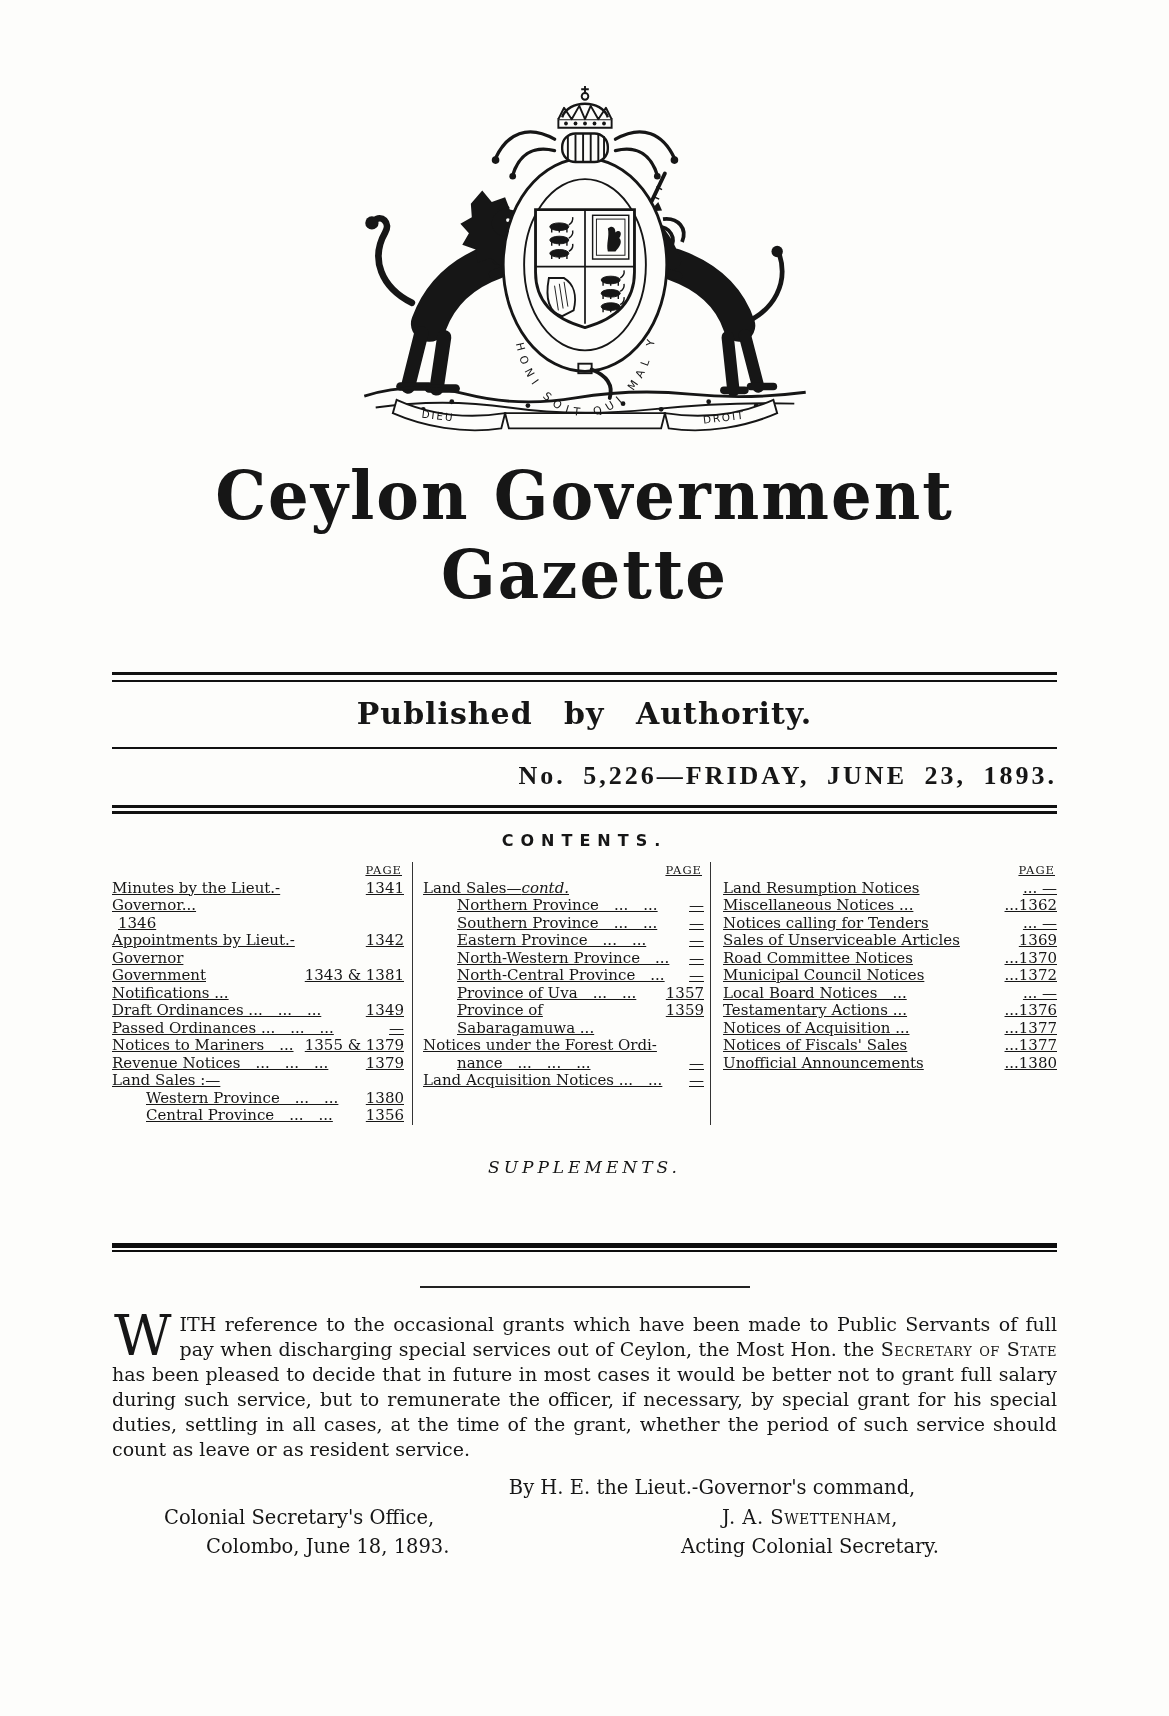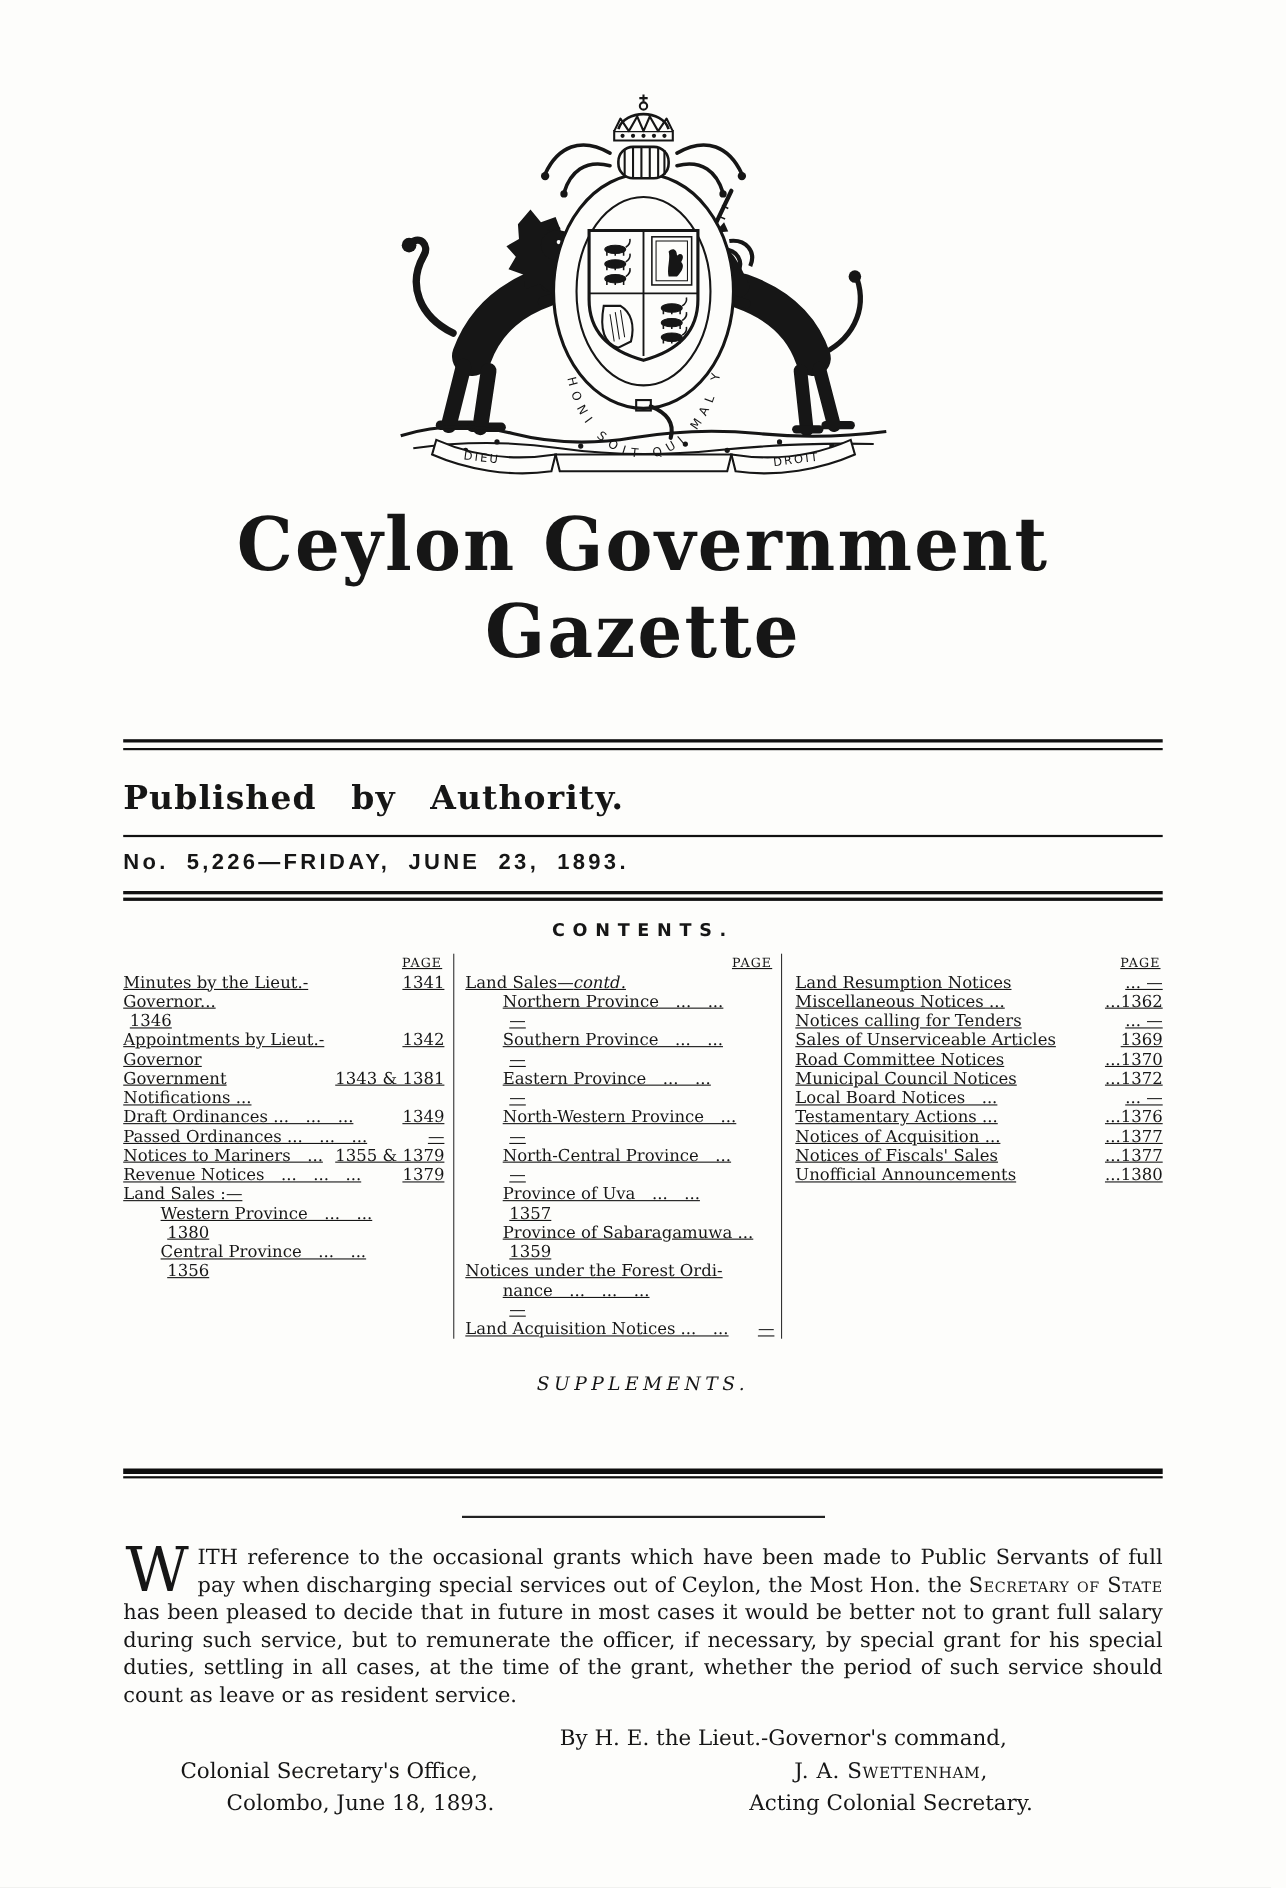--- a/index.html
+++ b/index.html
@@ -24,47 +24,47 @@
     margin-top: 24px;
     text-align: center;
     font-family: "DejaVu Serif", serif;
     font-weight: bold;
     font-size: 64px;
     letter-spacing: 2px;
     transform: scaleY(1.05);
   }
   .rule-double-thin { margin-top: 62px; border-top:3px solid #111; border-bottom:2px solid #111; height:10px; }
   .published {
-    margin-top: 26px; 
+    margin-top: 14px; text-align:center;
     font-weight: bold; font-size: 30px;
     word-spacing: 20px; letter-spacing: 1px;
   }
   .rule-single { margin-top: 16px; border-top:2px solid #111; }
   .dateline {
-    margin-top: 12px; text-align:left;
-    font-family: Liberation Sans, sans-serif;
-    font-weight: bold; font-size: 20px;
+    margin-top: 12px; text-align:right;
+    font-family: Liberation Serif, serif;
+    font-weight: bold; font-size: 26px;
     letter-spacing: 3px; word-spacing: 8px;
   }
   .rule-double-heavy { margin-top: 14px; border-top:3px solid #111; border-bottom:3px solid #111; height:9px; }
 
   
   .contents-heading {
     margin-top: 17px; text-align:center;
     font-family: "DejaVu Sans", sans-serif;
     font-weight: bold; font-size: 16px; letter-spacing: 7px;
   }
   .toc { display:flex; margin-top: 12px; text-decoration: underline; }
   .toc-col { font-size: 15px; line-height: 17.5px; }
   .toc-col-1 { width: 300px; padding-right: 8px; }
   .toc-col-2 { width: 298px; border-left: 1px solid #333; padding: 0 6px 0 10px; }
   .toc-col-3 { flex: 1; border-left: 1px solid #333; padding-left: 12px; }
   .page-head { text-align: right; font-size: 11.5px; letter-spacing: 1px; padding-right: 2px; }
   .toc-row { display:flex; align-items: baseline; }
-  .toc-row.indent { padding-left: 34px; flex-direction: column; }
+  .toc-row.indent { padding-left: 34px; }
   .toc-label { flex: 1 1 auto; }
   .toc-label em { font-style: italic; }
   .toc-page { white-space: nowrap; text-align: right; padding-left: 6px; }
 
   .supplements-heading {
     margin-top: 32px; text-align: center;
     font-style: italic; font-size: 17px; letter-spacing: 4px;
   }
   .supplements-item { margin-top: 4px; text-align:center; font-size: 15.5px; }
 

